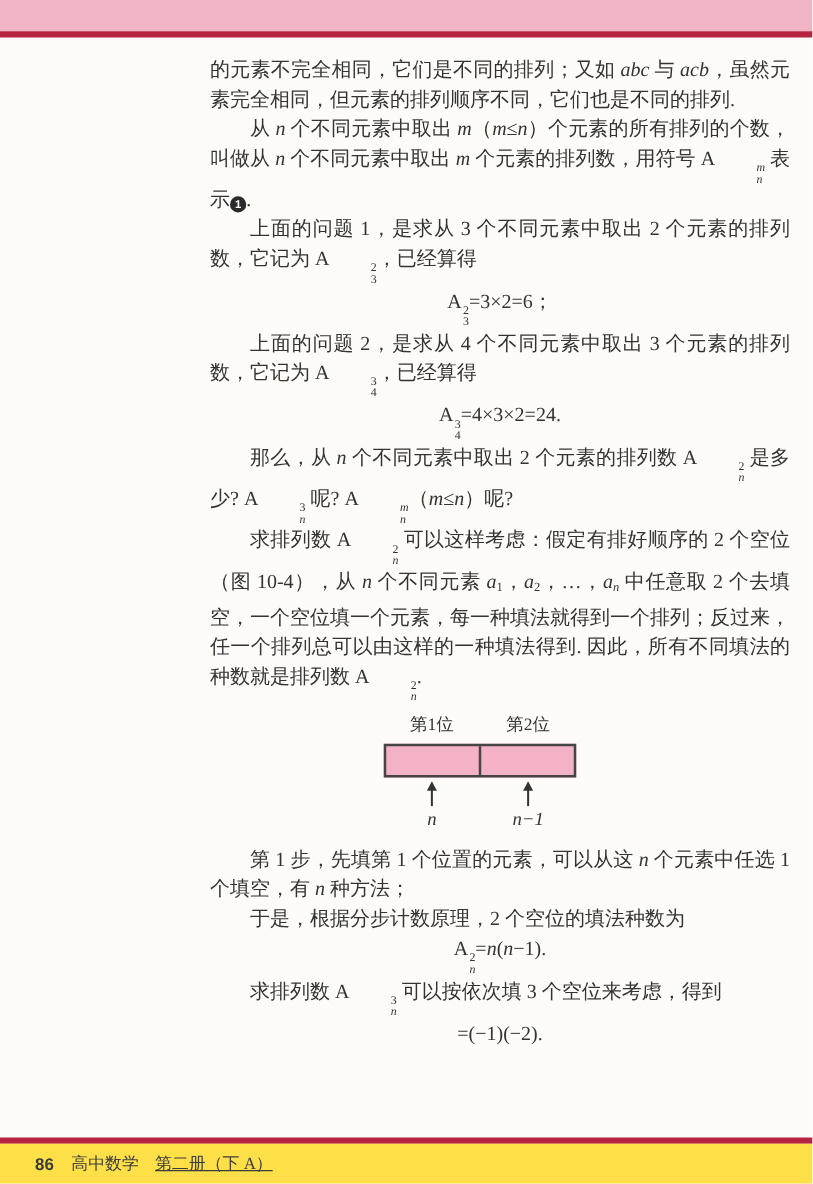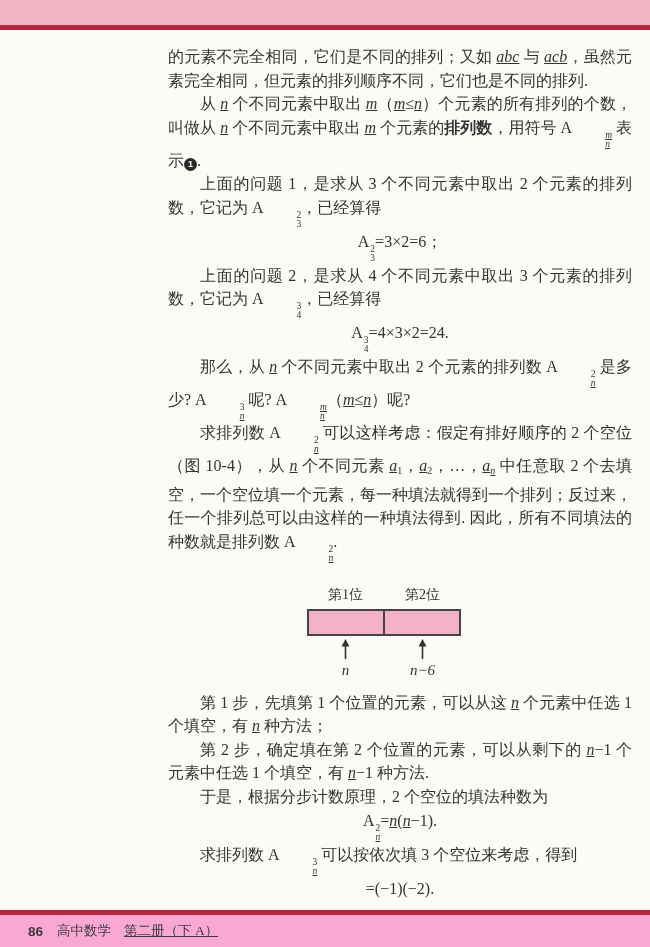--- a/index.html
+++ b/index.html
@@ -3,52 +3,52 @@
 <meta charset="utf-8">
 <style>
   * { margin:0; padding:0; box-sizing:border-box; }
   html,body { width:650px; }
   body { font-family:"Liberation Serif","DejaVu Serif",serif; }
   .page { position:relative; width:650px; height:947px; background:#fcfbf7; overflow:hidden; }
 
   .top-band   { position:absolute; top:0; left:0; right:0; height:25px; background:#f0b4c5; }
   .top-rule   { position:absolute; top:25px; left:0; right:0; height:5px; background:#b72442; }
   .footer-rule{ position:absolute; top:910px; left:0; right:0; height:5px; background:#b72442; }
-  .footer-band{ position:absolute; top:915px; left:0; right:0; bottom:0; background:#f9a8d4;
+  .footer-band{ position:absolute; top:915px; left:0; right:0; bottom:0; background:#fde047;
                 display:flex; align-items:center; padding-left:28px; }
   .page-num   { font-family:"Liberation Sans","DejaVu Sans",sans-serif; font-weight:bold;
                 font-size:13.5px; color:#3c3c3c; }
   .book-title { margin-left:14px; font-size:13.5px; color:#3c3c3c; }
   .volume     { margin-left:13px; font-size:13.5px; color:#3c3c3c;text-decoration:underline; }
 
   .margin-note{ position:absolute; left:12px; top:119px; width:163px; color:#c73a50;
                 font-size:12.5px; line-height:23px; }
   .mn-line1   { padding-left:20px; }
 
   .content    { position:absolute; left:168px; top:45px; width:464px;
                 font-size:16px; line-height:23.5px; color:#333; text-align:justify; }
   .para       { margin:0; }
   .para.indent{ text-indent:32px; }
   .formula    { margin:1px 0; text-align:center; }
 
-  .it   { font-style:italic;text-decoration:underline; }
-  .bold { font-weight:bold; }
+  .it   { font-style:italic; }
+  .bold { font-weight:normal; }
 
   .badge{ display:inline-flex; align-items:center; justify-content:center;
           width:13px; height:13px; border-radius:50%; background:#2a2a2a; color:#fff;
           font-size:9px; font-weight:bold; font-family:"Liberation Sans",sans-serif;
           vertical-align:-1px; text-indent:0; }
   .badge.red{ background:#c73a50; }
 
   .perm { white-space:nowrap; }
   .scr  { display:inline-flex; flex-direction:column; align-items:flex-start;
           font-size:9.5px; line-height:9px; vertical-align:-5px; margin-left:1px; }
   .vsb  { font-size:10px; vertical-align:-3px; }
 
-  .figure { width:154px; margin:20px auto 8px; transform:translateX(-16px);
+  .figure { width:154px; margin:6px auto 8px; transform:translateX(-16px);
             text-indent:0; text-align:center; }
   .fig-labels { display:flex; font-size:14px; color:#333; margin-bottom:3px; }
   .fig-labels span { flex:1; }
   .fig-boxes  { display:flex; height:27px; border:2px solid #454545; background:#f4b2c6; }
   .fig-box    { flex:1; }
   .fig-box + .fig-box { border-left:2px solid #454545; }
   .fig-arrows { height:20px; margin-top:3px; }
   .fig-arrow-labels { display:flex; font-size:15px; color:#333; }
   .fig-arrow-labels span { flex:1; font-style:italic; }
   .fig-caption{ margin-top:13px; font-size:14px; color:#3a3a3a; }
@@ -117,27 +117,26 @@
       <div class="fig-arrows">
         <svg width="154" height="20" viewBox="0 0 154 20">
           <line x1="38.5" y1="20" x2="38.5" y2="5" stroke="#333" stroke-width="1.6"></line>
           <polygon points="34.5,7.5 38.5,0 42.5,7.5" fill="#333"></polygon>
           <line x1="115.5" y1="20" x2="115.5" y2="5" stroke="#333" stroke-width="1.6"></line>
           <polygon points="111.5,7.5 115.5,0 119.5,7.5" fill="#333"></polygon>
         </svg>
       </div>
       <div class="fig-arrow-labels">
         <span>n</span>
-        <span>n−6</span>
+        <span>n−1</span>
       </div>
     </div>
 
     <div id="blocks-after">
         <p class="para indent">第 1 步，先填第 1 个位置的元素，可以从这 <span class="it">n</span> 个元素中任选 1 个填空，有 <span class="it">n</span> 种方法；</p>
-        <p class="para indent">第 2 步，确定填在第 2 个位置的元素，可以从剩下的 <span class="it">n</span>−1 个元素中任选 1 个填空，有 <span class="it">n</span>−1 种方法.</p>
         <p class="para indent">于是，根据分步计数原理，2 个空位的填法种数为</p>
         <p class="formula"><span class="perm"><span>A</span><span class="scr">
               <span>2</span>
               <span class="it">n</span>
             </span></span>=<span class="it">n</span>(<span class="it">n</span>−1).</p>
         <p class="para indent">求排列数 <span class="perm"><span>A</span><span class="scr">
               <span>3</span>
               <span class="it">n</span>
             </span></span> 可以按依次填 3 个空位来考虑，得到</p>
         <p class="formula">=(−1)(−2).</p>

